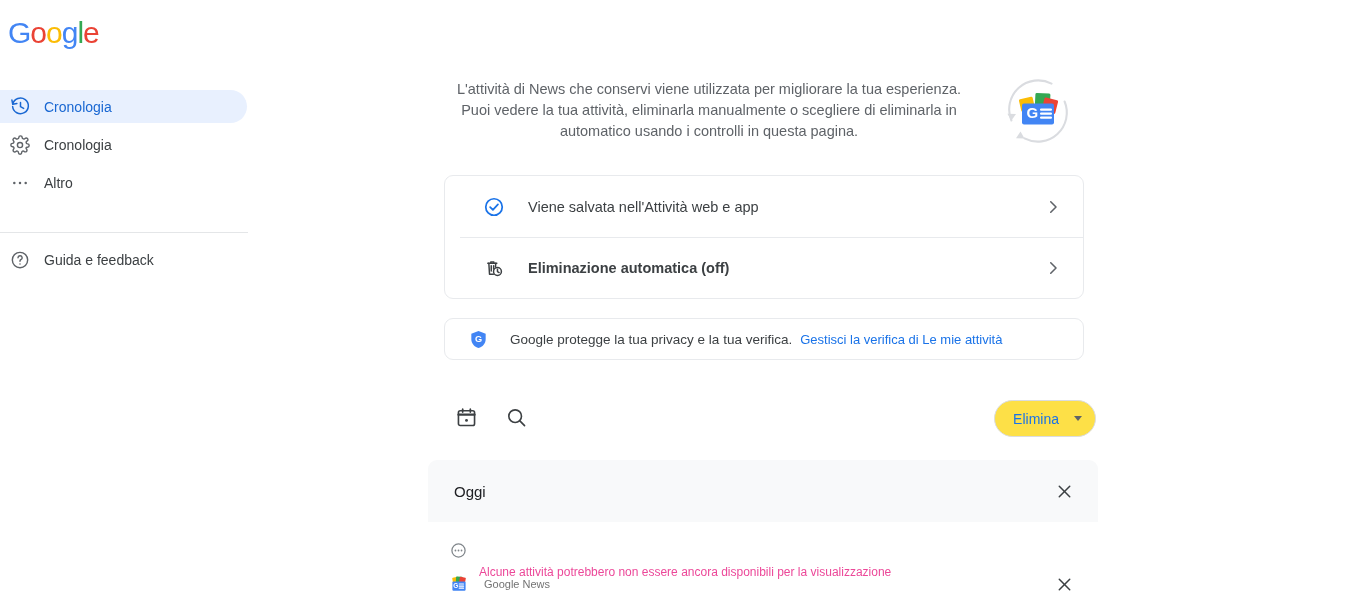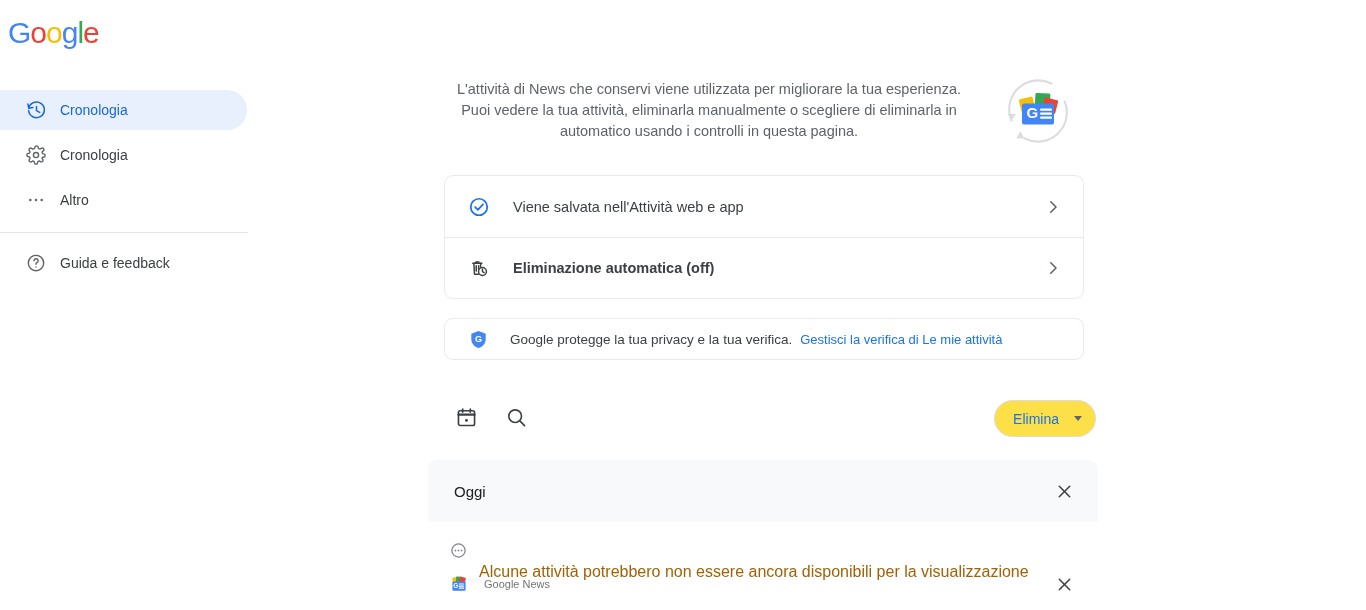--- a/index.html
+++ b/index.html
@@ -11,39 +11,39 @@
     overflow: hidden;
   }
   .page { position: relative; width: 1366px; height: 610px; background:#fff; }
 
   
   .sidebar { position:absolute; left:0; top:8px; width:270px; height:610px; }
   .logo { position:absolute; left:8px; top:10px; font-size:30px; letter-spacing:-1px;
           font-family:"Liberation Sans", sans-serif; line-height:1; }
   .logo span { font-weight:400; }
   .nav { position:absolute; left:0; top:82px; width:270px; }
-  .nav-item { display:flex; align-items:center; height:40px; padding-left:24px;
+  .nav-item { display:flex; align-items:center; height:33px; padding-left:8px;
               margin-bottom:5px; cursor:pointer; }
   .nav-item .ico { width:24px; height:24px; display:flex; align-items:center;
                    justify-content:center; margin-right:12px; color:#5f6368; flex:0 0 24px; }
   .nav-item .lbl { font-size:14px; color:#3c4043; white-space:nowrap; }
   .nav-item.active { width:247px; background:#e8f0fe; border-radius:0 20px 20px 0; }
   .nav-item.active .ico { color:#1967d2; }
   .nav-item.active .lbl { color:#1967d2; font-weight:500; }
   .nav-sep { position:absolute; left:0; top:224px; width:248px; height:1px; background:#e4e6e8; }
   .nav-bottom { position:absolute; left:0; top:235px; width:270px; }
 
   
   .main { position:absolute; left:428px; top:0; width:700px; height:610px; }
   .intro { position:absolute; left:16px; top:79px; width:530px;
            font-size:14.5px; line-height:21px; color:#5f6368;text-align:center; }
   .hero { position:absolute; left:571px; top:72px; width:78px; height:78px; }
 
   .card { position:absolute; left:16px; width:640px; background:#fff;
-          border:1px solid #e8eaed; border-radius:9px; }
+          border:1px solid #e8eaed; border-radius:9px;padding-left:15px; }
   .card-acts { top:175px; }
   .act-row { display:flex; align-items:center; height:61px; padding:0 20px 0 22px; cursor:pointer; }
   .act-row + .act-row { border-top:1px solid #e8eaed;font-weight:bold; }
   .act-row .ic { width:24px; height:24px; flex:0 0 24px; display:flex; align-items:center;
                  justify-content:center; margin-right:22px; }
   .act-row .tx { flex:1; font-size:14.5px; color:#3c4043; }
   .chev { width:20px; height:20px; color:#5f6368; display:flex; align-items:center; justify-content:center; }
 
   .card-privacy { top:318px; height:42px; display:flex; align-items:center;
                   padding:0 20px 0 22px; }
@@ -64,21 +64,21 @@
                     border-right:4.5px solid transparent; border-top:5px solid #5f6368; }
 
   .daygroup { position:absolute; left:0; top:460px; width:670px; }
   .day-head { height:62px; background:#f8f9fa; border-radius:9px 9px 0 0;
               display:flex; align-items:center; padding:0 22px 0 26px; }
   .day-head .t { flex:1; font-size:15px; color:#202124; }
   .xbtn { width:24px; height:24px; display:flex; align-items:center; justify-content:center;
           color:#3c4043; cursor:pointer; }
   .pending { display:flex; align-items:center; padding-left:22px; height:30px; margin-top:13px; }
   .pending .ic { width:17px; height:17px; flex:0 0 17px; margin-right:12px; color:#80868b; }
-  .pending .t { font-size:16px; color:#a16207;margin-top:43px; }
+  .pending .t { font-size:12px; color:#ec4899;margin-top:43px; }
   .item-row { display:flex; align-items:center; padding:0 22px 0 22px; height:38px; }
   .item-row .ic { width:18px; height:18px; flex:0 0 18px; margin-right:16px; }
   .item-row .t { flex:1; font-size:11px; color:#737373; }
 </style>
 </head>
 <body>
 
 <div class="page">
 
   <div class="sidebar">

